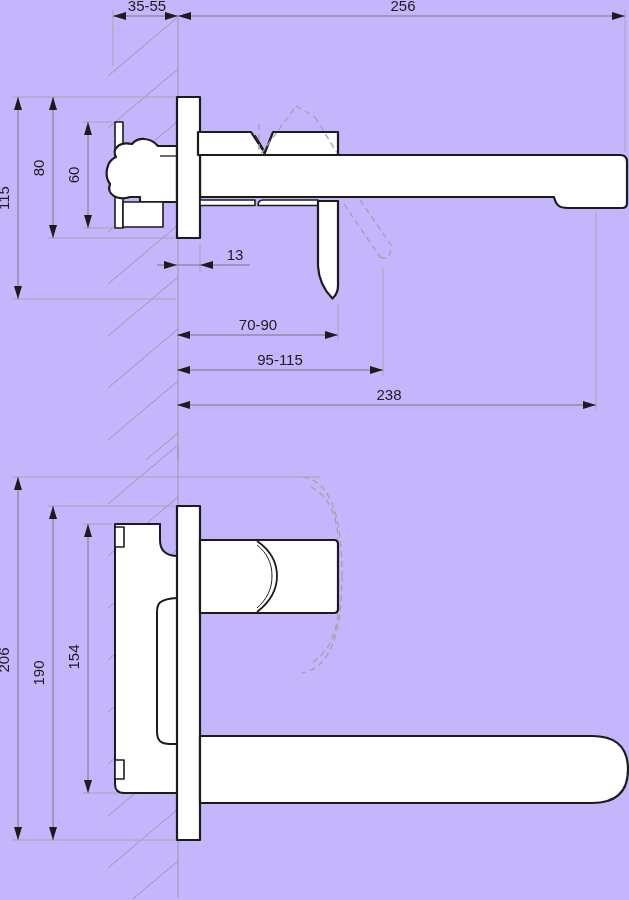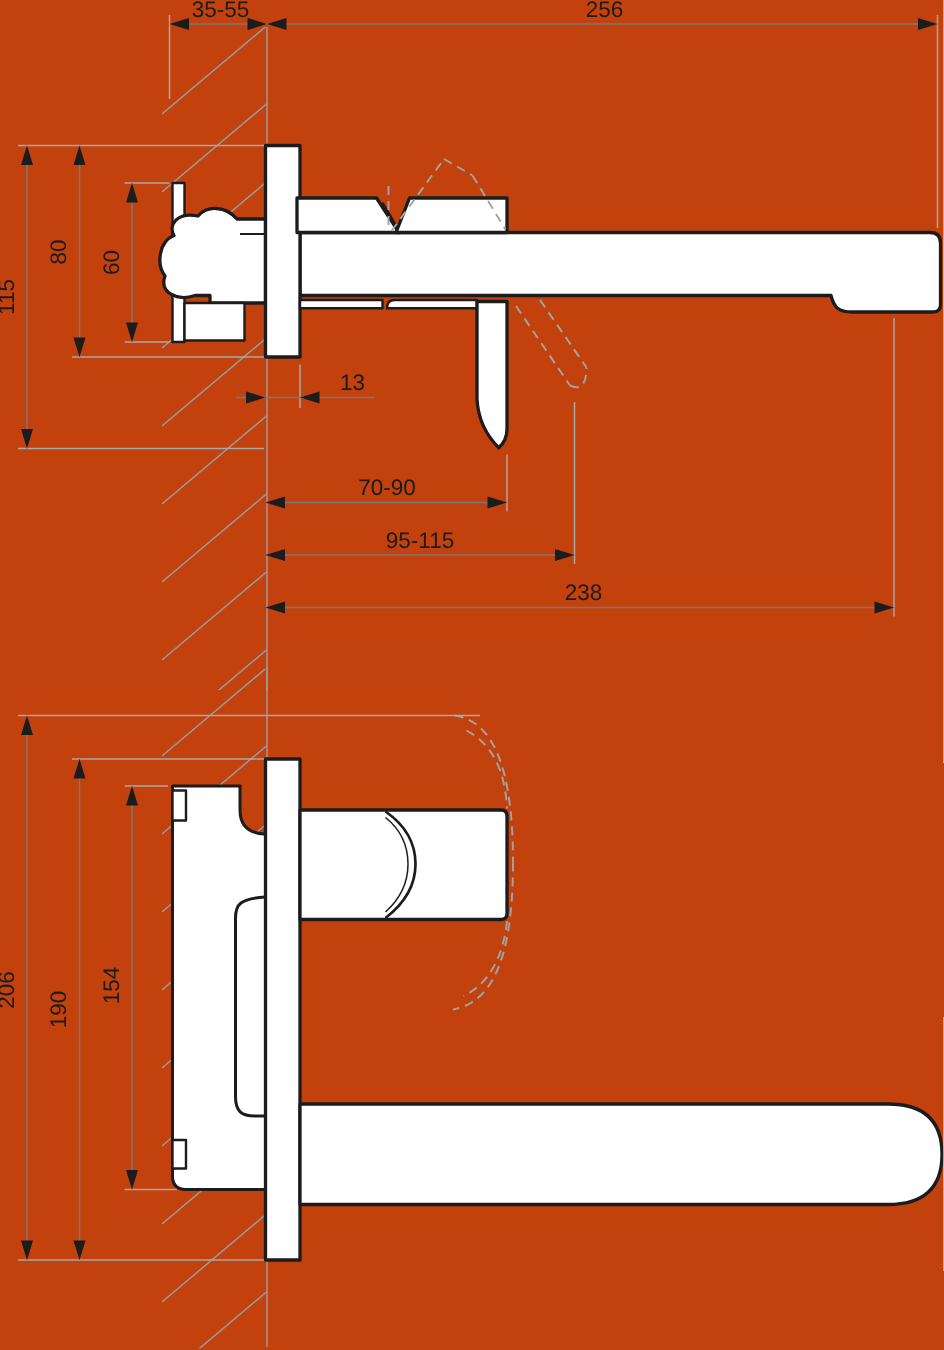--- a/index.html
+++ b/index.html
@@ -1,16 +1,16 @@
 <!DOCTYPE html>
 <html><head>
 <meta charset="utf-8">
 <style>
   html,body{margin:0;padding:0;background:#ffffff;}
-  .stage{width:629px;height:900px;background:#c2410c;position:relative;font-family:"Liberation Sans",sans-serif;}
+  .stage{width:629px;height:900px;background:#c4b5fd;position:relative;font-family:"Liberation Sans",sans-serif;}
   svg{display:block;}
   svg text{font-family:"Liberation Sans",sans-serif;font-size:15px;fill:#1c1c1c;}
   .outline{fill:#ffffff;stroke:#1c1c1c;stroke-width:2.2;stroke-linejoin:round;}
   .outline-thin{fill:#ffffff;stroke:#1c1c1c;stroke-width:1.6;stroke-linejoin:round;}
   .edge{fill:none;stroke:#1c1c1c;stroke-width:2;stroke-linejoin:round;stroke-linecap:round;}
   .edge-thin{fill:none;stroke:#1c1c1c;stroke-width:1.3;}
   .hatch{stroke:#9b9b9b;stroke-width:1;}
   .wallline{stroke:#9b9b9b;stroke-width:1;}
   .dim{stroke:#787878;stroke-width:1;}
   .ext{stroke:#a8a8a8;stroke-width:1;}

